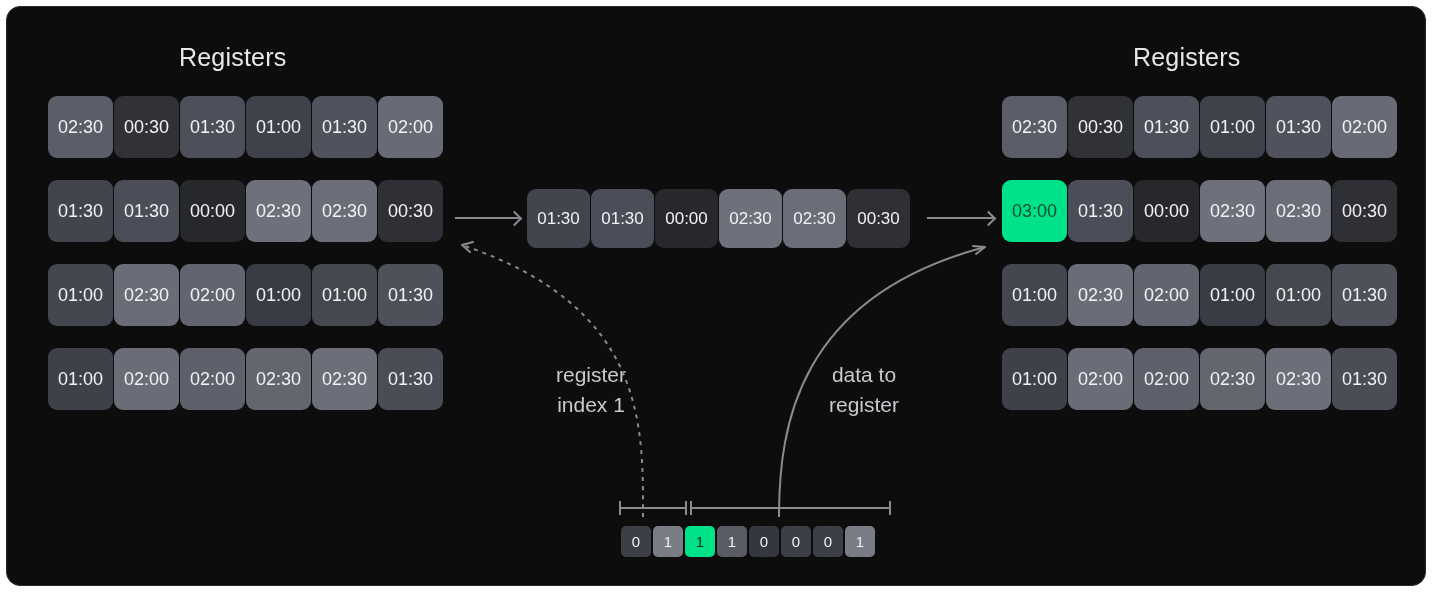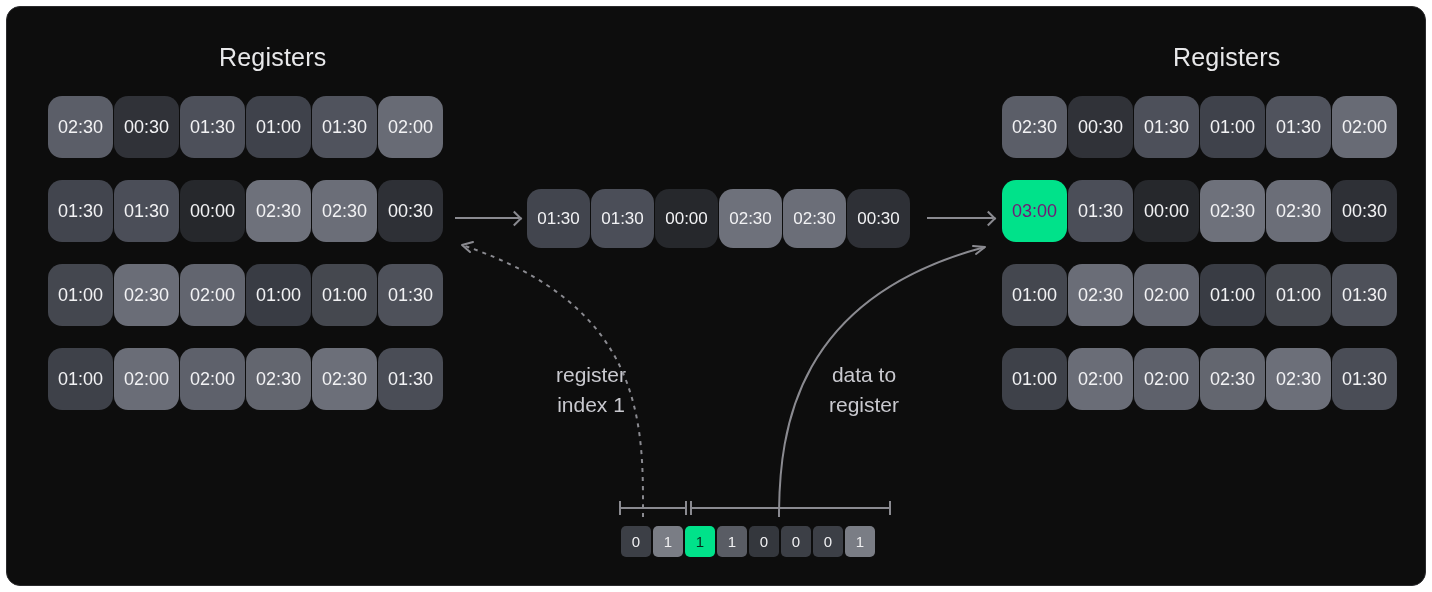--- a/index.html
+++ b/index.html
@@ -19,37 +19,36 @@
     border: 1px solid #2a2a2c;
     box-sizing: border-box;
     overflow: hidden;
   }
   .title {
     position: absolute;
     font-size: 25px;
     color: #e8e8ea;
     letter-spacing: .2px;
     white-space: nowrap;
-    margin-left: 40px;
   }
   #title-left  { left: 172px; top: 36px; }
   #title-right { left: 1126px; top: 36px; }
 
   .grid { position: absolute; }
   .grid-row { position: absolute; display: flex; gap: 1px; }
   .cell {
     width: 65px; height: 62px;
-    border-radius: 14px;
+    border-radius: 9px;
     display: flex; align-items: center; justify-content: center;
     font-size: 18px;
     color: #f2f2f4;
     box-sizing: border-box;
     text-align: center;
   }
-  .cell.hl { background: #00e28a !important; color: #701a75; }
+  .cell.hl { background: #00e28a !important; color: #14532d; }
 
   
   #center-row { position: absolute; left: 520px; top: 182px; display: flex; gap: 1px; }
   #center-row .cell { width: 63px; height: 59px; font-size: 17px; }
 
   
   .arrow { position: absolute; height: 2px; background: #8a8a90; }
   .arrow::after {
     content: "";
     position: absolute; right: -1px; top: -4px;

